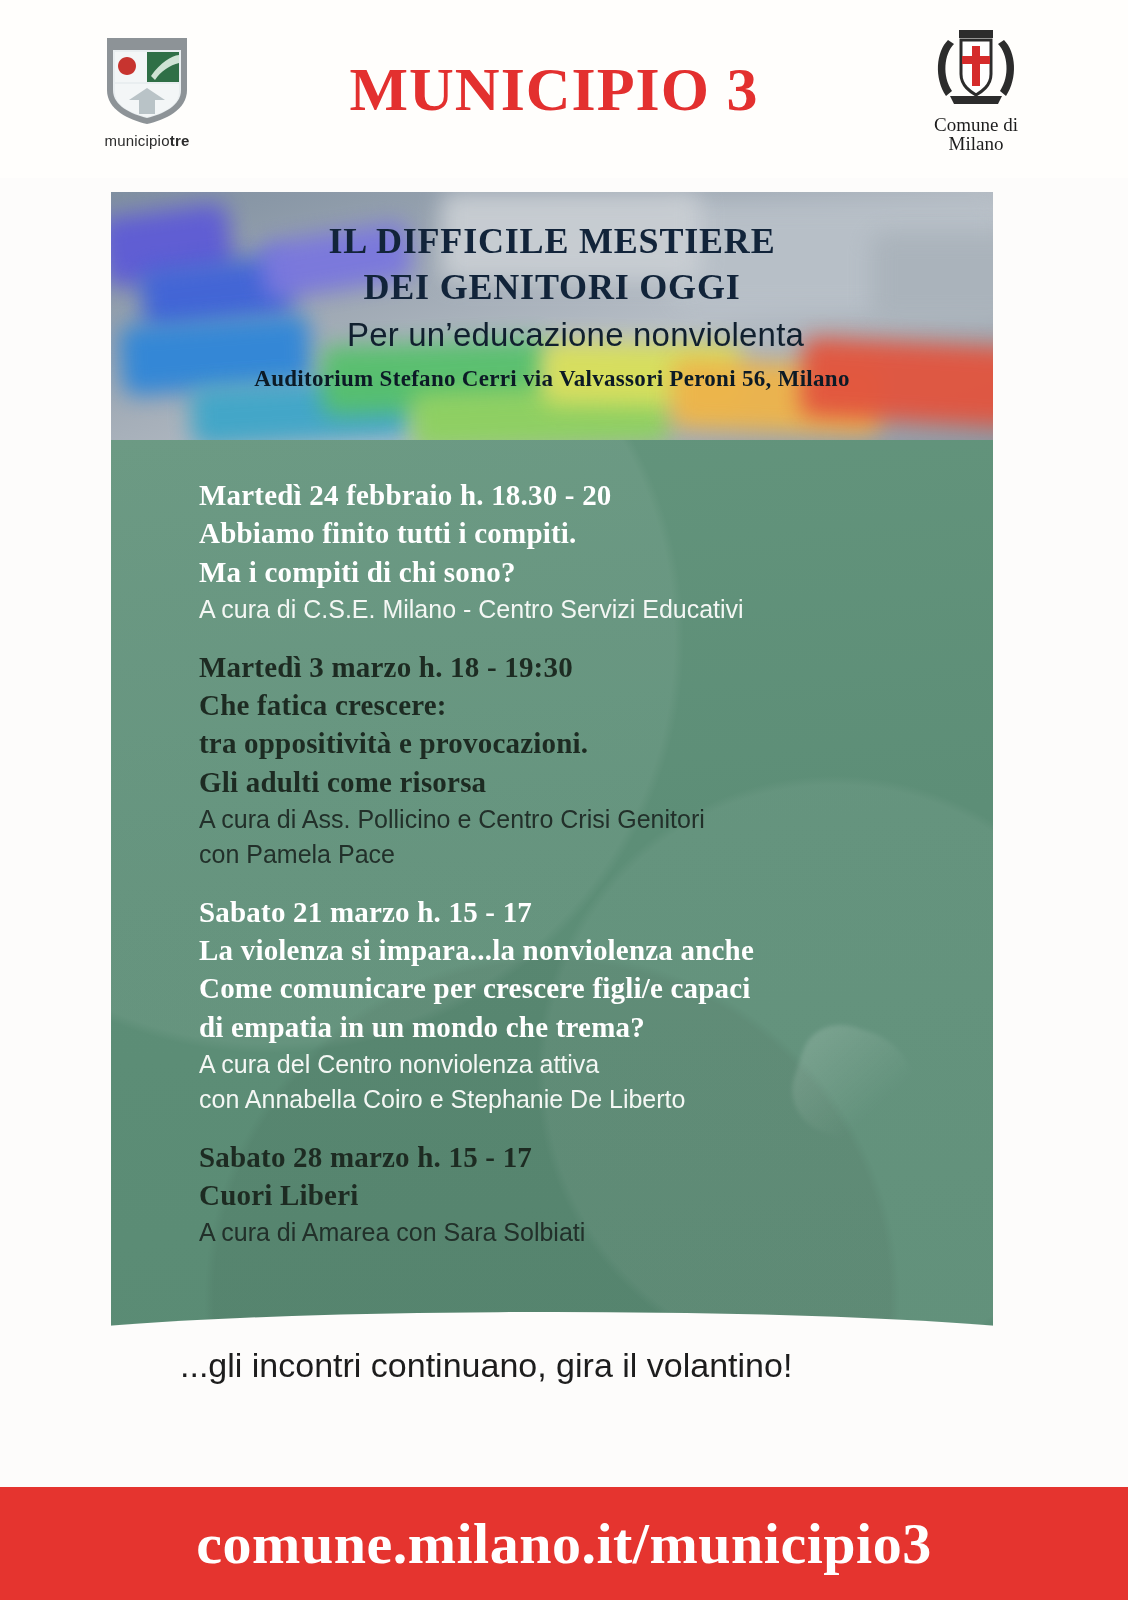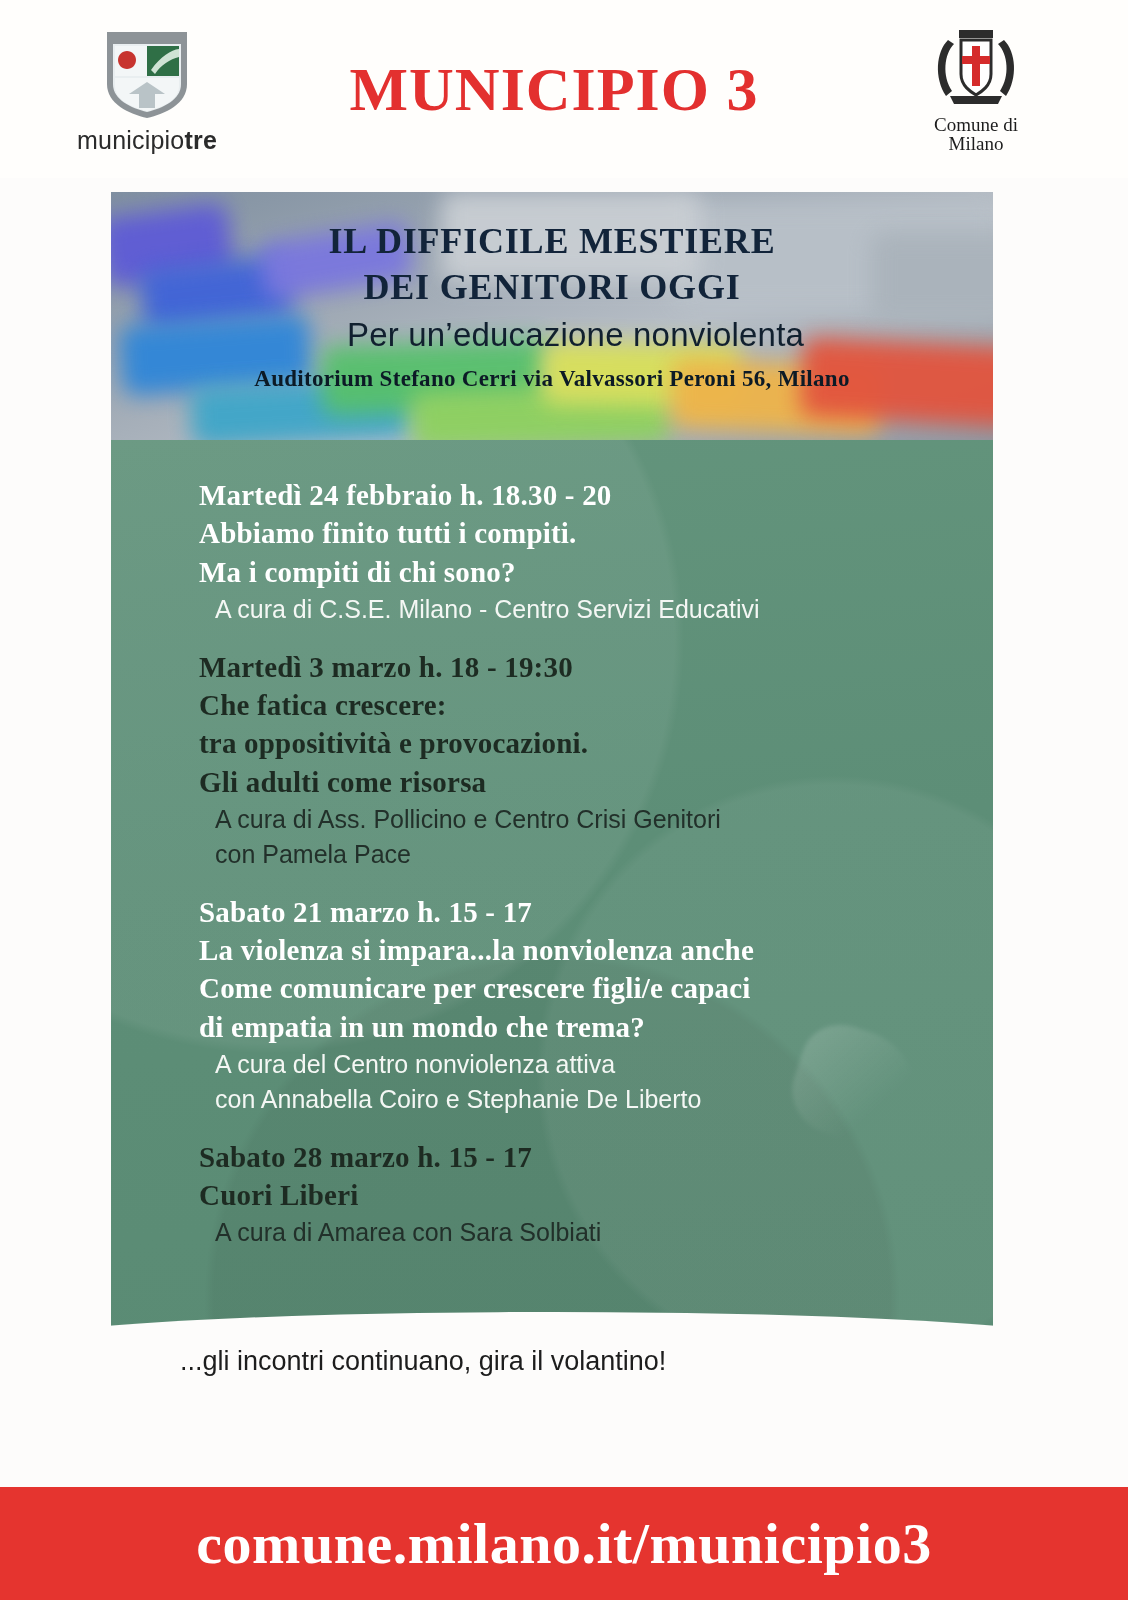--- a/index.html
+++ b/index.html
@@ -32,21 +32,21 @@
     align-items: center;
     width: 150px;
   }
   .crest {
     width: 92px;
     height: 94px;
     position: relative;
   }
   .logo-left-label {
     margin-top: 8px;
-    font-size: 25px;
+    font-size: 15px;
     letter-spacing: .2px;
     color: #2b2b2b;
   }
   .logo-left-label b { font-weight: 700; }
 
   .main-title {
     flex: 1;
     text-align: center;
     font-family: "Liberation Serif", serif;
     font-weight: 700;
@@ -182,30 +182,29 @@
     font-size: 29px;
     letter-spacing: .2px;
     line-height: 1.32;
   }
   .ev-line.light { color: #ffffff; }
   .ev-line.dark  { color: #1d2b22; }
   .ev-sub {
     font-size: 25px;
     line-height: 1.32;
     margin-top: 2px;
-    margin-left: 16px;
   }
   .ev-sub.light { color: #f4f7f4; }
   .ev-sub.dark  { color: #22302a; }
 
   .footnote {
     position: absolute;
     left: 180px;
     top: 1346px;
-    font-size: 27px;
+    font-size: 34px;
     color: #1d1d1d;
   }
 
   
   .footer {
     position: absolute;
     left: 0; bottom: 0;
     width: 1128px;
     height: 113px;
     background: #e5342f;

